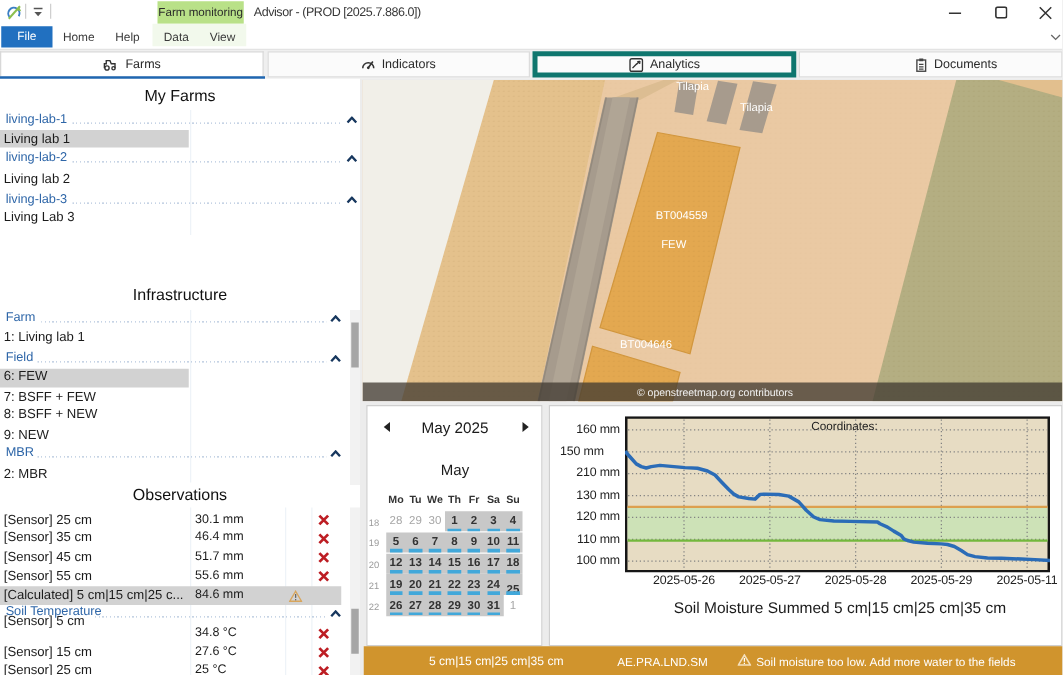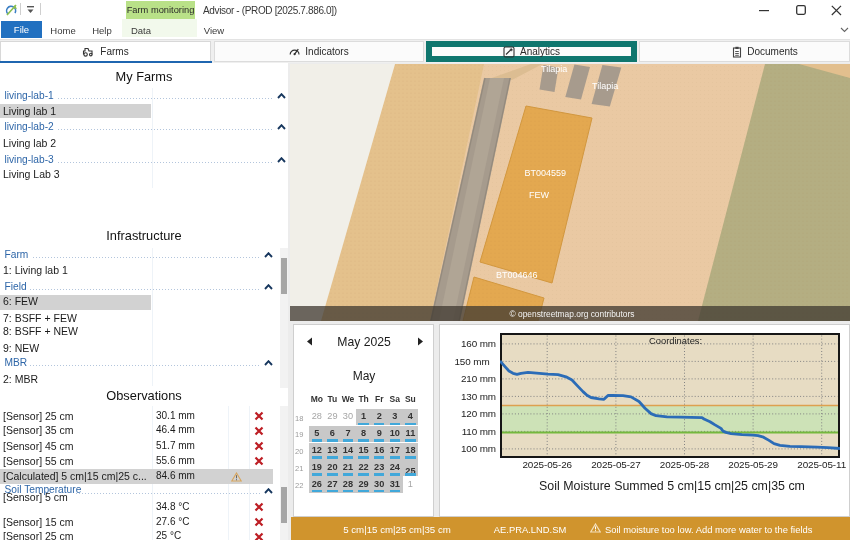--- a/index.html
+++ b/index.html
@@ -45,42 +45,42 @@
 <svg class="a" style="left:831px;top:5px;" width="11" height="11">
     <path d="M0.8 0.8 L10 10 M10 0.8 L0.8 10" stroke="#333" stroke-width="1.2"></path>
   </svg>
 
 <div class="a" style="left:0;top:20px;width:850px;height:20px;background:#fff;border-bottom:1px solid #e3e3e3;box-sizing:border-box;"></div>
 <div class="a" style="left:122px;top:19px;width:75px;height:18px;background:#f2f9ec;"></div>
 <div class="a" style="left:1px;top:21px;width:41px;height:17px;background:#2170c0;color:#fff;font-size:9.5px;display:flex;align-items:center;justify-content:center;">File</div>
 <div class="a" style="left:63px;top:25px;transform:translateX(-50%);font-size:9.5px;color:#3a3a3a;">Home</div>
 <div class="a" style="left:102px;top:25px;transform:translateX(-50%);font-size:9.5px;color:#3a3a3a;">Help</div>
 <div class="a" style="left:141px;top:25px;transform:translateX(-50%);font-size:9.5px;color:#3a3a3a;">Data</div>
-<div class="a" style="left:178px;top:25px;transform:translateX(-50%);font-size:9.5px;color:#3a3a3a;margin-left:36px;">View</div>
+<div class="a" style="left:178px;top:25px;transform:translateX(-50%);font-size:9.5px;color:#3a3a3a;">View</div>
 <svg class="a" style="left:840px;top:27px;" width="9" height="6">
     <path d="M1 1 L4.5 4.5 L8 1" stroke="#666" stroke-width="1.1" fill="none"></path>
   </svg>
 
 <div class="a" style="left:0;top:40px;width:850px;height:23px;background:#efefef;"></div>
 <div class="a" style="left:0;top:41px;width:211px;height:20px;background:#fff;border:1px solid #d8d8d8;border-bottom:none;box-sizing:border-box;display:flex;align-items:center;justify-content:center;gap:5px;font-size:10px;color:#2a2a2a;">
  <svg width="13" height="11" viewBox="0 0 13 11">
       <path d="M1.5 8.5 V5 h1.5 V2.5 h3 L7 5 h3 v3.5" fill="none" stroke="#333" stroke-width="1.1"></path>
       <circle cx="3.6" cy="8.4" r="1.7" fill="none" stroke="#333" stroke-width="1.1"></circle>
       <circle cx="8.8" cy="8.6" r="1.3" fill="none" stroke="#333" stroke-width="1.1"></circle>
     </svg>
  Farms</div>
 <div class="a" style="left:0px;top:61px;width:212px;height:2.5px;background:#1f66b0;"></div>
 <div class="a" style="left:214px;top:41px;width:210px;height:21px;background:#fbfbfb;border:1px solid #dcdcdc;box-sizing:border-box;display:flex;align-items:center;justify-content:center;gap:5px;font-size:10px;color:#2a2a2a;">
  <svg width="11" height="11" viewBox="0 0 11 11">
       <path d="M1.2 8.5 a4.4 4.4 0 0 1 8.8 0" fill="none" stroke="#333" stroke-width="1.2"></path>
       <path d="M5.6 8.2 L9.3 3.2" stroke="#333" stroke-width="1.3"></path>
       <circle cx="5.6" cy="8.2" r="1.1" fill="#333"></circle>
     </svg>
  Indicators</div>
-<div class="a" style="left:426px;top:41px;width:211px;height:21px;background:#fbfbfb;border:6px solid #0f766e;box-sizing:border-box;display:flex;align-items:center;justify-content:center;gap:5px;font-size:10px;color:#2a2a2a;">
+<div class="a" style="left:426px;top:41px;width:211px;height:21px;background:#fbfbfb;border:4px solid #0f766e;box-sizing:border-box;display:flex;align-items:center;justify-content:center;gap:5px;font-size:10px;color:#2a2a2a;">
  <svg width="12" height="12" viewBox="0 0 12 12">
       <rect x="1" y="1" width="10" height="10" rx="1.5" fill="none" stroke="#333" stroke-width="1.1"></rect>
       <path d="M3 8.5 L6 5.5 L9 3" fill="none" stroke="#333" stroke-width="1.1"></path>
       <path d="M9 3 l-2.2 0.3 M9 3 l-0.3 2.2" stroke="#333" stroke-width="1"></path>
     </svg>
  Analytics</div>
 <div class="a" style="left:639px;top:41px;width:211px;height:21px;background:#fbfbfb;border:1px solid #dcdcdc;box-sizing:border-box;display:flex;align-items:center;justify-content:center;gap:5px;font-size:10px;color:#2a2a2a;padding-left:41px;">
  <svg width="10" height="12" viewBox="0 0 10 12">
       <rect x="1.5" y="2" width="7" height="9" fill="none" stroke="#444" stroke-width="1.1"></rect>
       <rect x="3.4" y="0.8" width="3.2" height="2.2" fill="#444"></rect>
@@ -329,21 +329,21 @@
 <div class="cn" style="left:371.4px;top:478.6px;">30</div>
 <div class="cu" style="left:373.4px;top:490.1px;"></div>
 <div class="cn" style="left:387.0px;top:478.6px;">31</div>
 <div class="cu" style="left:389.0px;top:490.1px;"></div>
 <div class="cg" style="left:402.6px;top:478.6px;">1</div>
 </div>
 
 <div class="a" style="left:439px;top:324px;width:411px;height:193px;background:#fff;border:1px solid #cfcfcf;box-sizing:border-box;"></div>
 <div id="chart">
 <div class="a" style="left:448px;top:338.2px;width:48px;text-align:right;font-size:9.9px;letter-spacing:-0.1px;color:#222;">160 mm</div>
-<div class="a" style="left:448px;top:355.7px;width:48px;text-align:center;font-size:9.9px;letter-spacing:-0.1px;color:#222;">150 mm</div>
+<div class="a" style="left:448px;top:355.7px;width:48px;text-align:left;font-size:9.9px;letter-spacing:-0.1px;color:#222;">150 mm</div>
 <div class="a" style="left:448px;top:373.2px;width:48px;text-align:right;font-size:9.9px;letter-spacing:-0.1px;color:#222;">210 mm</div>
 <div class="a" style="left:448px;top:390.7px;width:48px;text-align:right;font-size:9.9px;letter-spacing:-0.1px;color:#222;">130 mm</div>
 <div class="a" style="left:448px;top:408.2px;width:48px;text-align:right;font-size:9.9px;letter-spacing:-0.1px;color:#222;">120 mm</div>
 <div class="a" style="left:448px;top:425.7px;width:48px;text-align:right;font-size:9.9px;letter-spacing:-0.1px;color:#222;">110 mm</div>
 <div class="a" style="left:448px;top:443.2px;width:48px;text-align:right;font-size:9.9px;letter-spacing:-0.1px;color:#222;">100 mm</div>
 <div class="a" style="left:547.2px;top:459px;transform:translateX(-50%);font-size:9.9px;letter-spacing:-0.1px;color:#222;white-space:nowrap;">2025-05-26</div>
 <div class="a" style="left:615.9px;top:459px;transform:translateX(-50%);font-size:9.9px;letter-spacing:-0.1px;color:#222;white-space:nowrap;">2025-05-27</div>
 <div class="a" style="left:684.5px;top:459px;transform:translateX(-50%);font-size:9.9px;letter-spacing:-0.1px;color:#222;white-space:nowrap;">2025-05-28</div>
 <div class="a" style="left:753.1px;top:459px;transform:translateX(-50%);font-size:9.9px;letter-spacing:-0.1px;color:#222;white-space:nowrap;">2025-05-29</div>
 <div class="a" style="left:821.7px;top:459px;transform:translateX(-50%);font-size:9.9px;letter-spacing:-0.1px;color:#222;white-space:nowrap;">2025-05-11</div>

